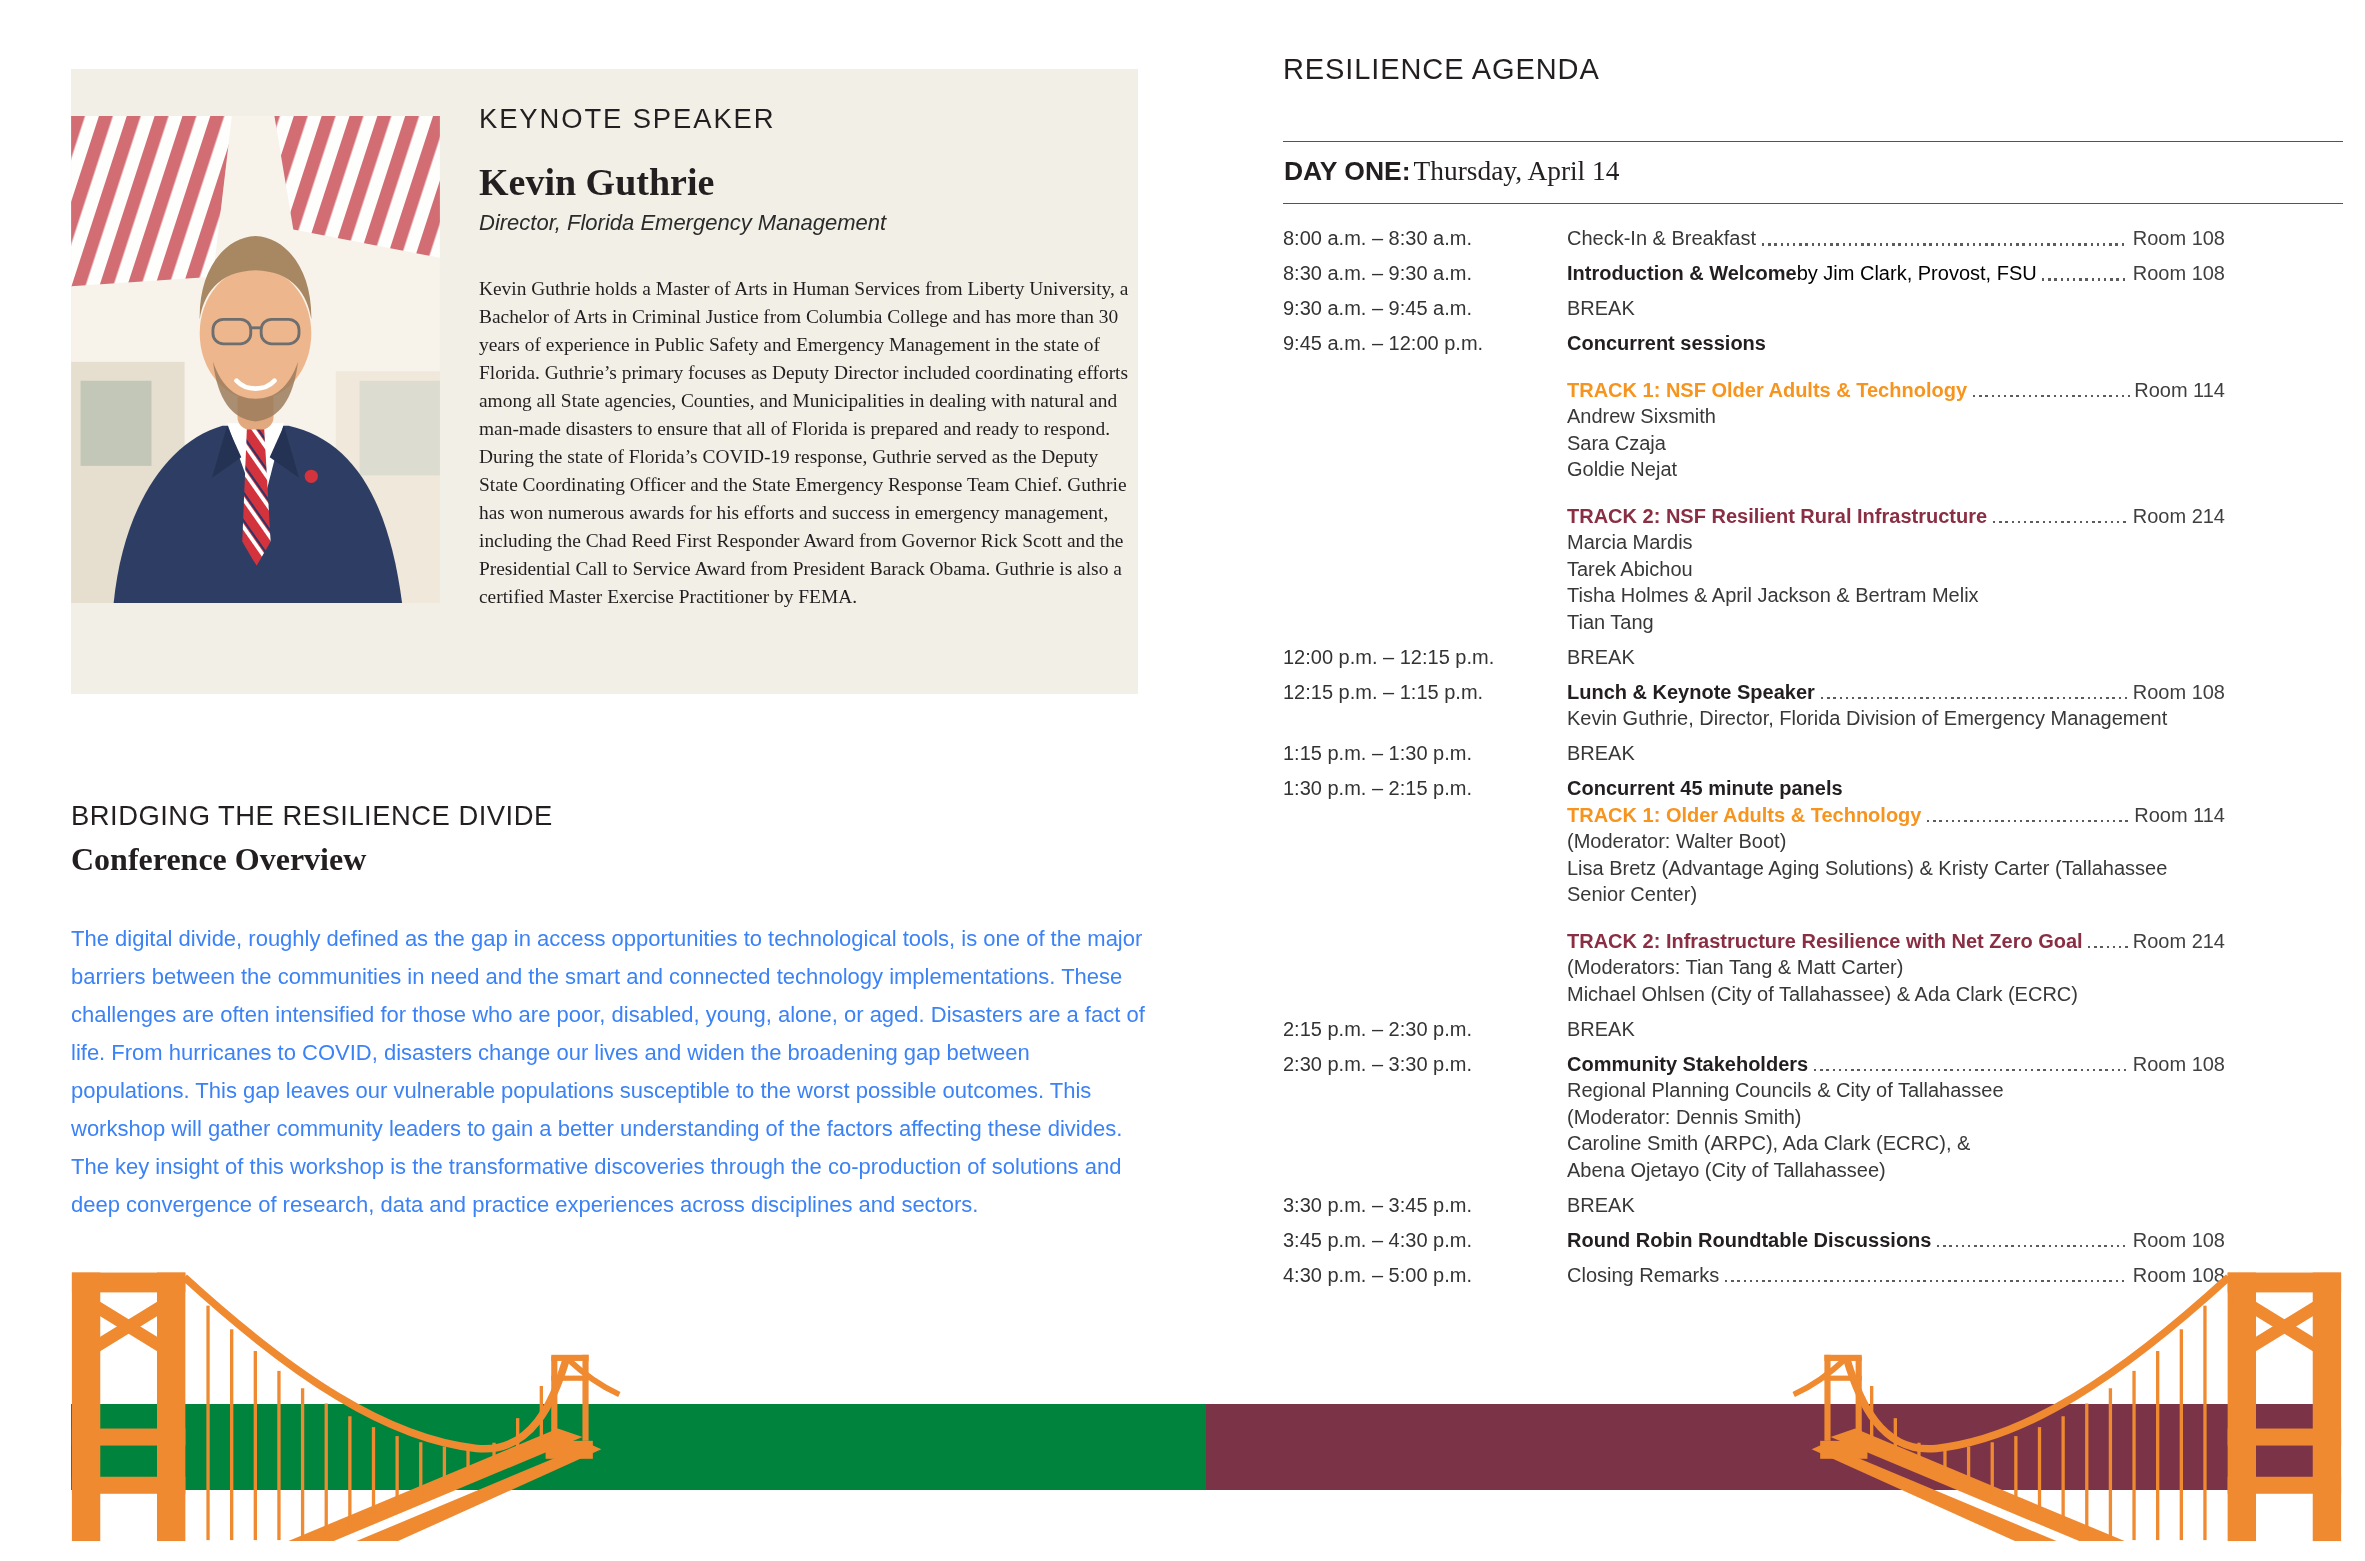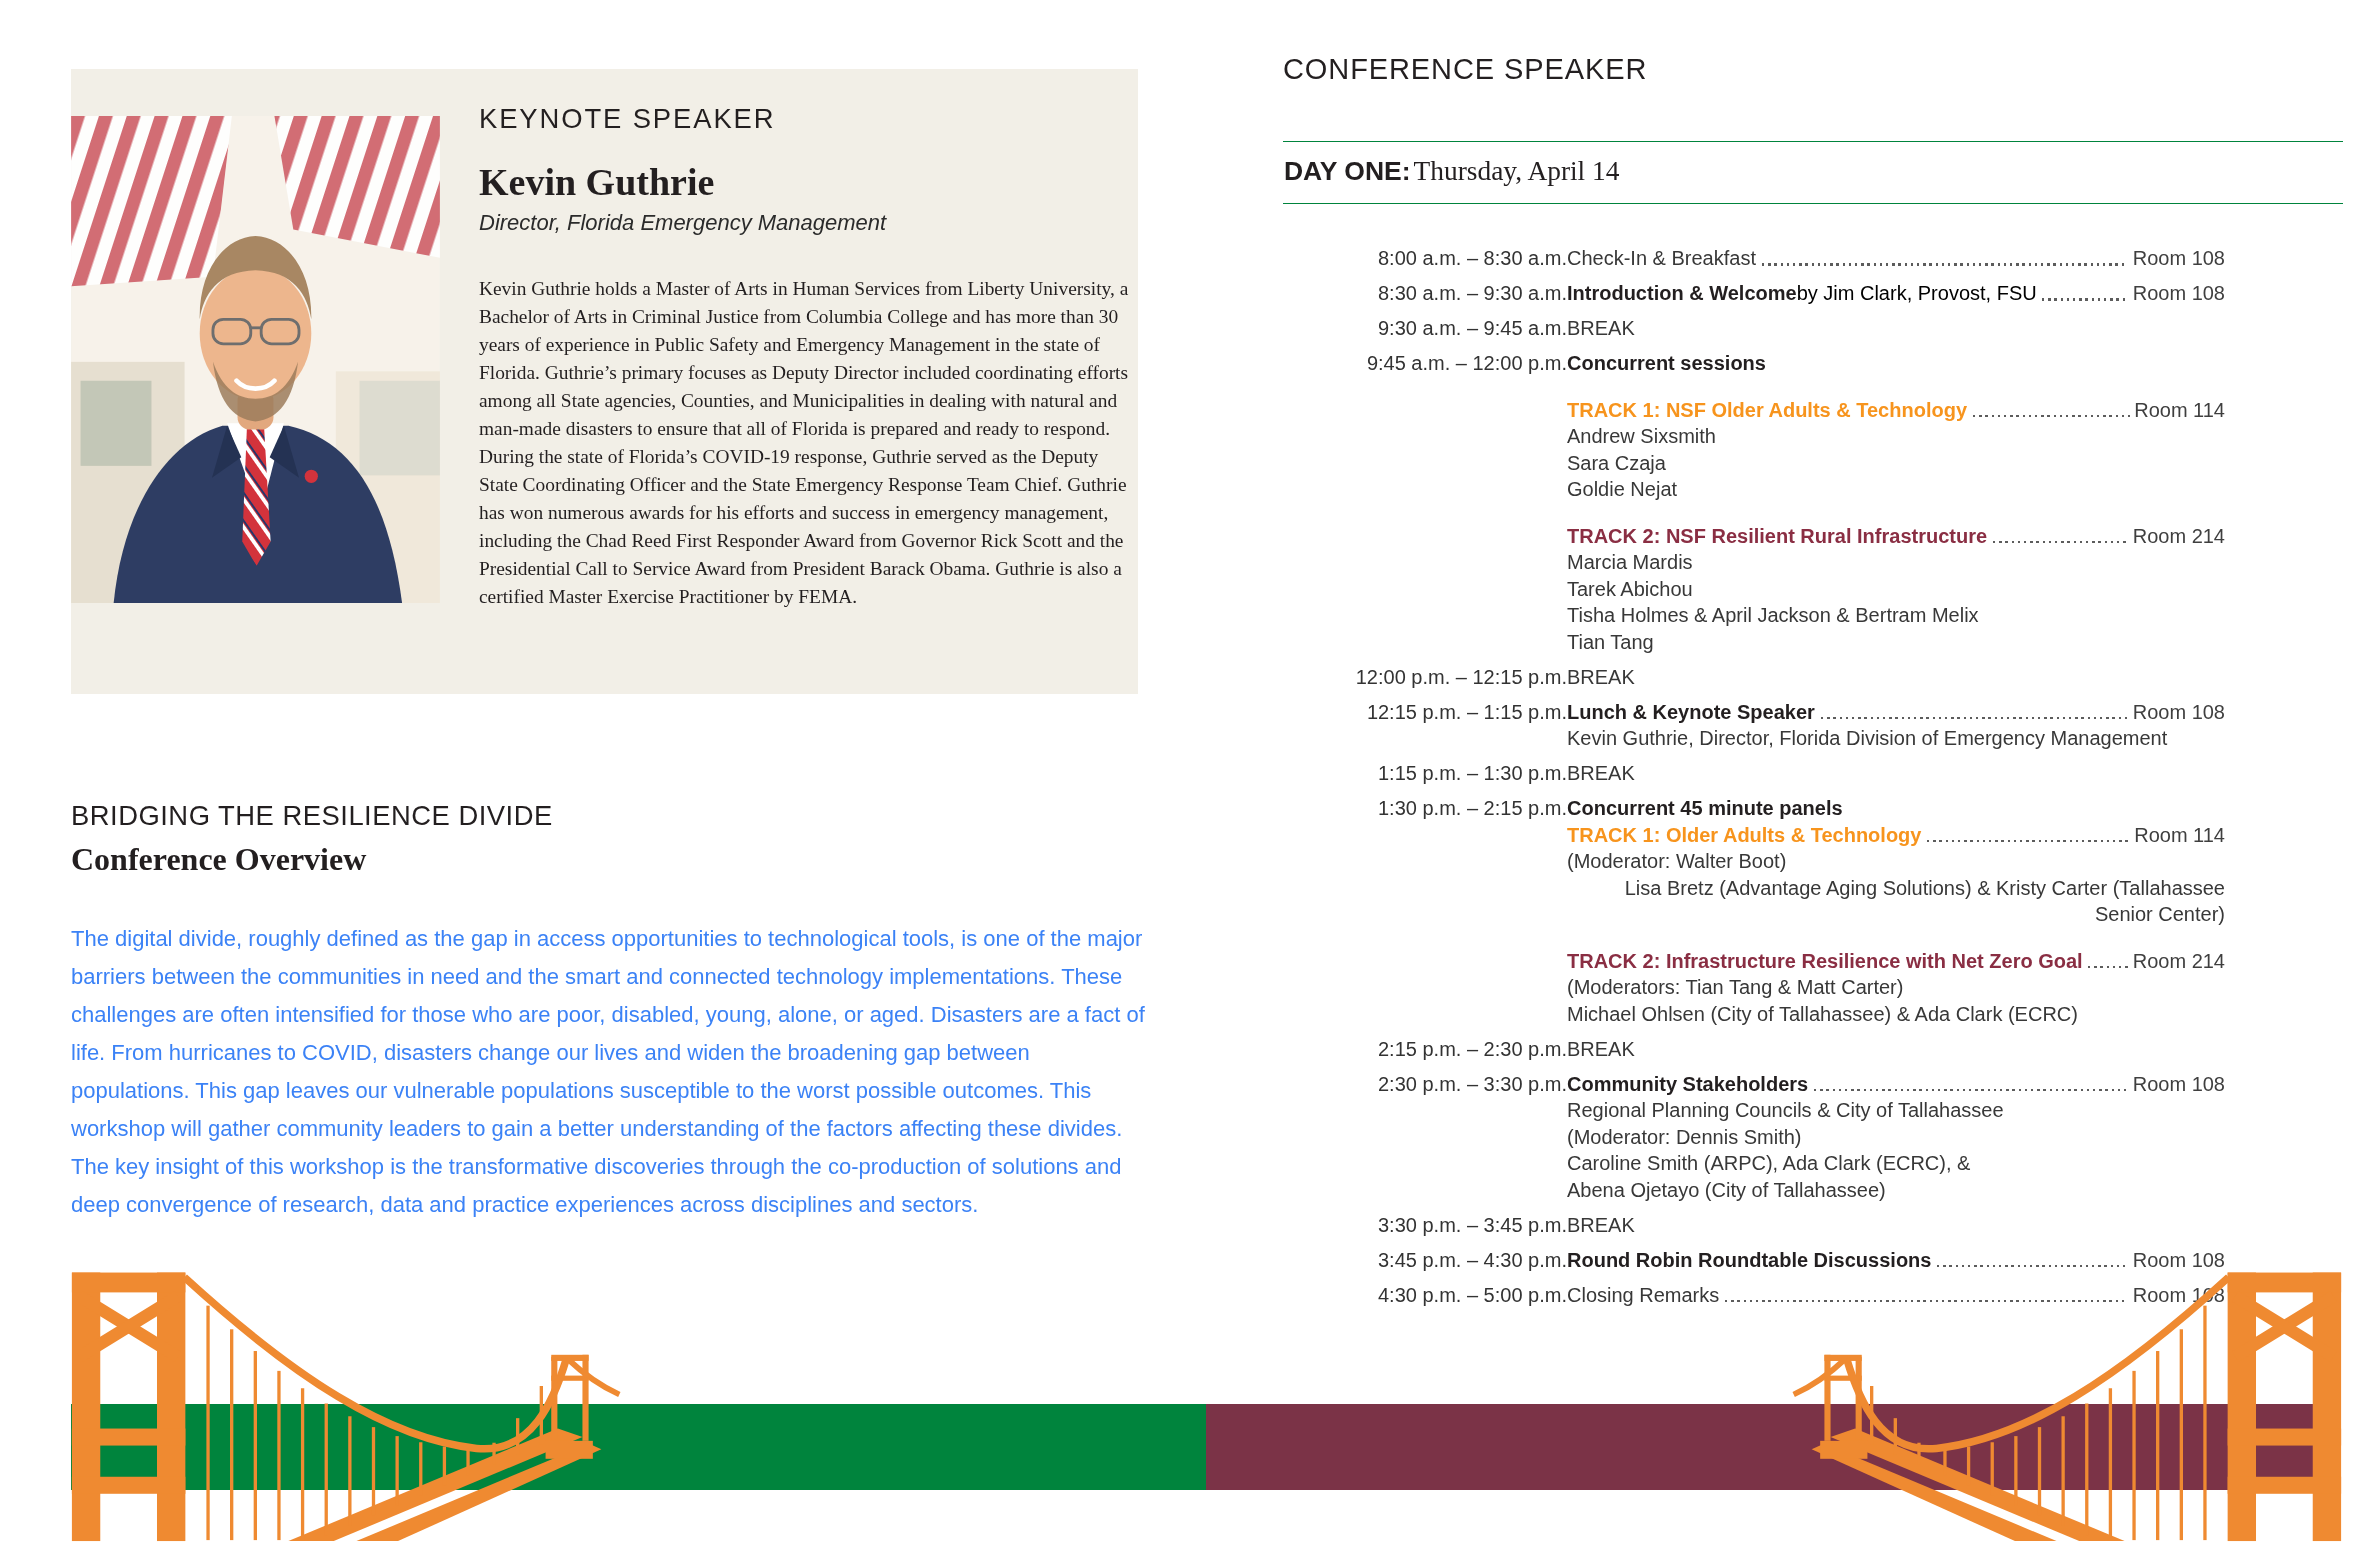--- a/index.html
+++ b/index.html
@@ -23,21 +23,21 @@
   
   .agenda{position:absolute;left:1283px;top:53px;width:1060px;}
   .ag-h1{font-size:29px;letter-spacing:0.9px;}
   .day-head{
     margin-top:55px;display:flex;align-items:baseline;gap:3px;
     border-top:1.9px solid var(--green);border-bottom:1.9px solid var(--green);
     padding:14px 0.9px 16px 0.9px;
   }
   .day-label{font-weight:bold;font-size:26.5px;}
   .day-date{font-family:"Liberation Serif",serif;font-size:27.4px;}
-  .rows{margin-top:41px;width:942px;text-align:right;}
+  .rows{margin-top:21px;width:942px;}
   .a-row{display:flex;margin-bottom:8.5px;}
   .a-time{width:284px;flex:0 0 284px;font-size:20px;line-height:26.5px;color:#333;}
   .a-content{flex:1;min-width:0;}
   .a-line{display:flex;align-items:baseline;font-size:20px;line-height:26.5px;color:#383838;}
   .a-line .a-text{white-space:normal;}
   .a-bold{font-weight:bold;color:#231F20;}
   .track-orange{font-weight:bold;color:var(--orange-text);}
   .track-garnet{font-weight:bold;color:var(--garnet-text);}
   .a-suffix{color:#000000;}
   .leader{flex:1 1 auto;height:2.4px;align-self:flex-end;margin:0 4.7px 5.7px 5.7px;
@@ -111,21 +111,21 @@
     <div class="kn-bio">Kevin Guthrie holds a Master of Arts in Human Services from Liberty University, a Bachelor of Arts in Criminal Justice from Columbia College and has more than 30 years of experience in Public Safety and Emergency Management in the state of Florida. Guthrie’s primary focuses as Deputy Director included coordinating efforts among all State agencies, Counties, and Municipalities in dealing with natural and man-made disasters to ensure that all of Florida is prepared and ready to respond. During the state of Florida’s COVID-19 response, Guthrie served as the Deputy State Coordinating Officer and the State Emergency Response Team Chief. Guthrie has won numerous awards for his efforts and success in emergency management, including the Chad Reed First Responder Award from Governor Rick Scott and the Presidential Call to Service Award from President Barack Obama. Guthrie is also a certified Master Exercise Practitioner by FEMA.</div>
   </div>
 
   <div class="ov">
     <div class="ov-h1">BRIDGING THE RESILIENCE DIVIDE</div>
     <div class="ov-h2">Conference Overview</div>
     <div class="ov-body">The digital divide, roughly defined as the gap in access opportunities to technological tools, is one of the major barriers between the communities in need and the smart and connected technology implementations. These challenges are often intensified for those who are poor, disabled, young, alone, or aged. Disasters are a fact of life. From hurricanes to COVID, disasters change our lives and widen the broadening gap between populations. This gap leaves our vulnerable populations susceptible to the worst possible outcomes. This workshop will gather community leaders to gain a better understanding of the factors affecting these divides. The key insight of this workshop is the transformative discoveries through the co-production of solutions and deep convergence of research, data and practice experiences across disciplines and sectors.</div>
   </div>
 
   <div class="agenda">
-    <div class="ag-h1">CONFERENCE SPEAKER</div>
+    <div class="ag-h1">RESILIENCE AGENDA</div>
     <div class="day-head">
       <span class="day-label">DAY ONE:</span>
       <span class="day-date">Thursday, April 14</span>
     </div>
     <div class="rows">
         <div class="a-row">
           <div class="a-time">8:00 a.m. – 8:30 a.m.</div>
           <div class="a-content">
             <div class="a-line">
               <span class="a-text">Check-In &amp; Breakfast</span>

